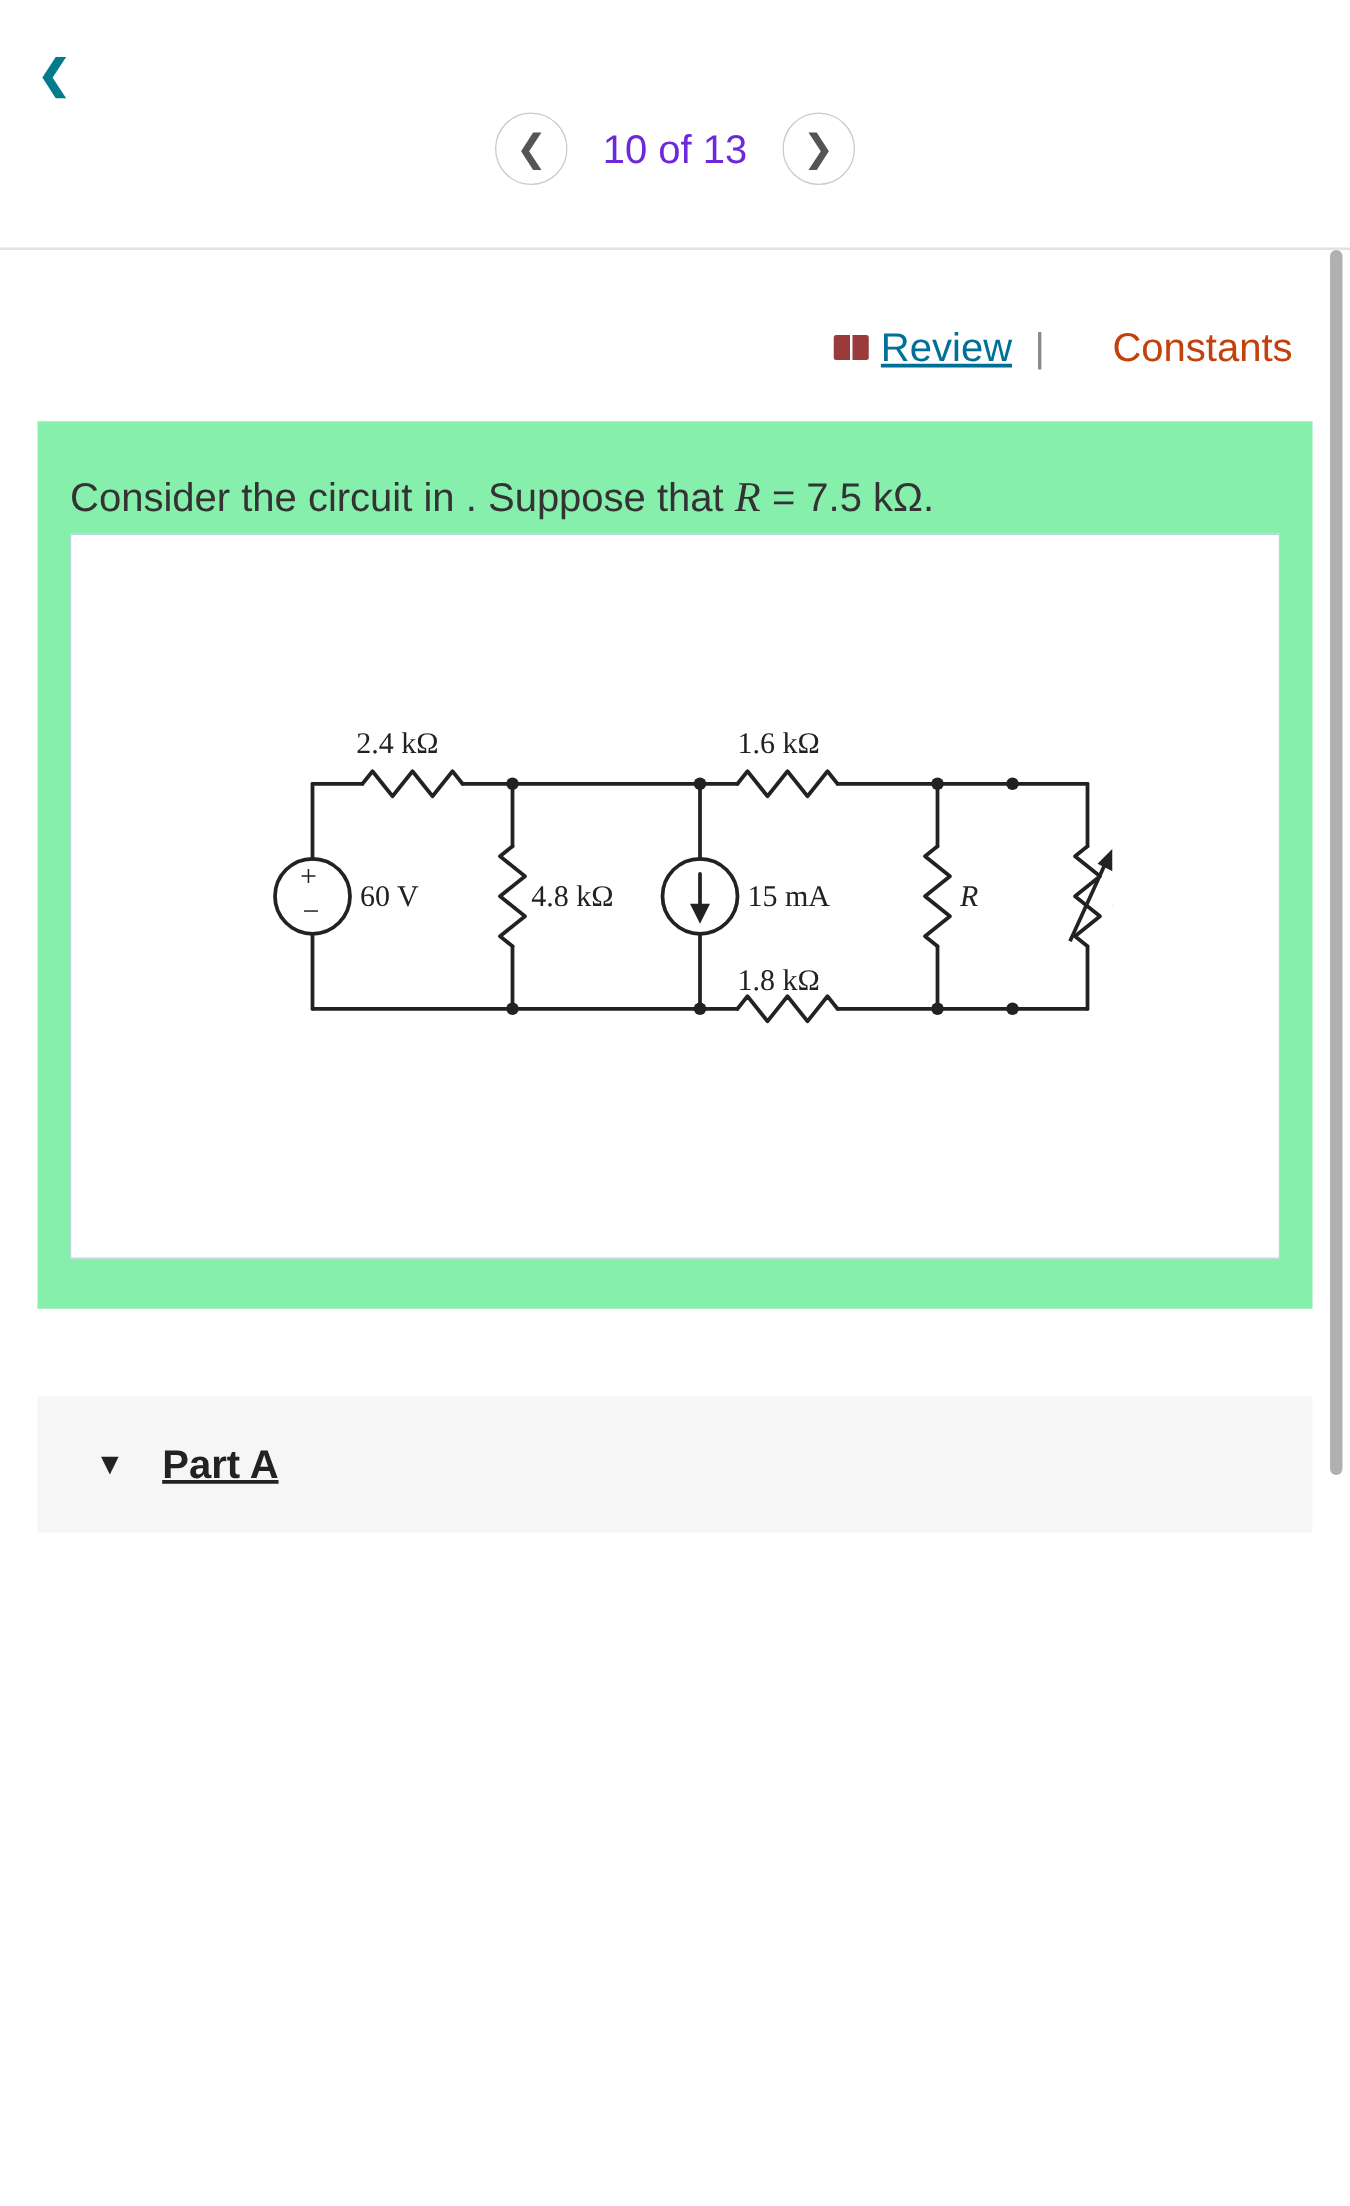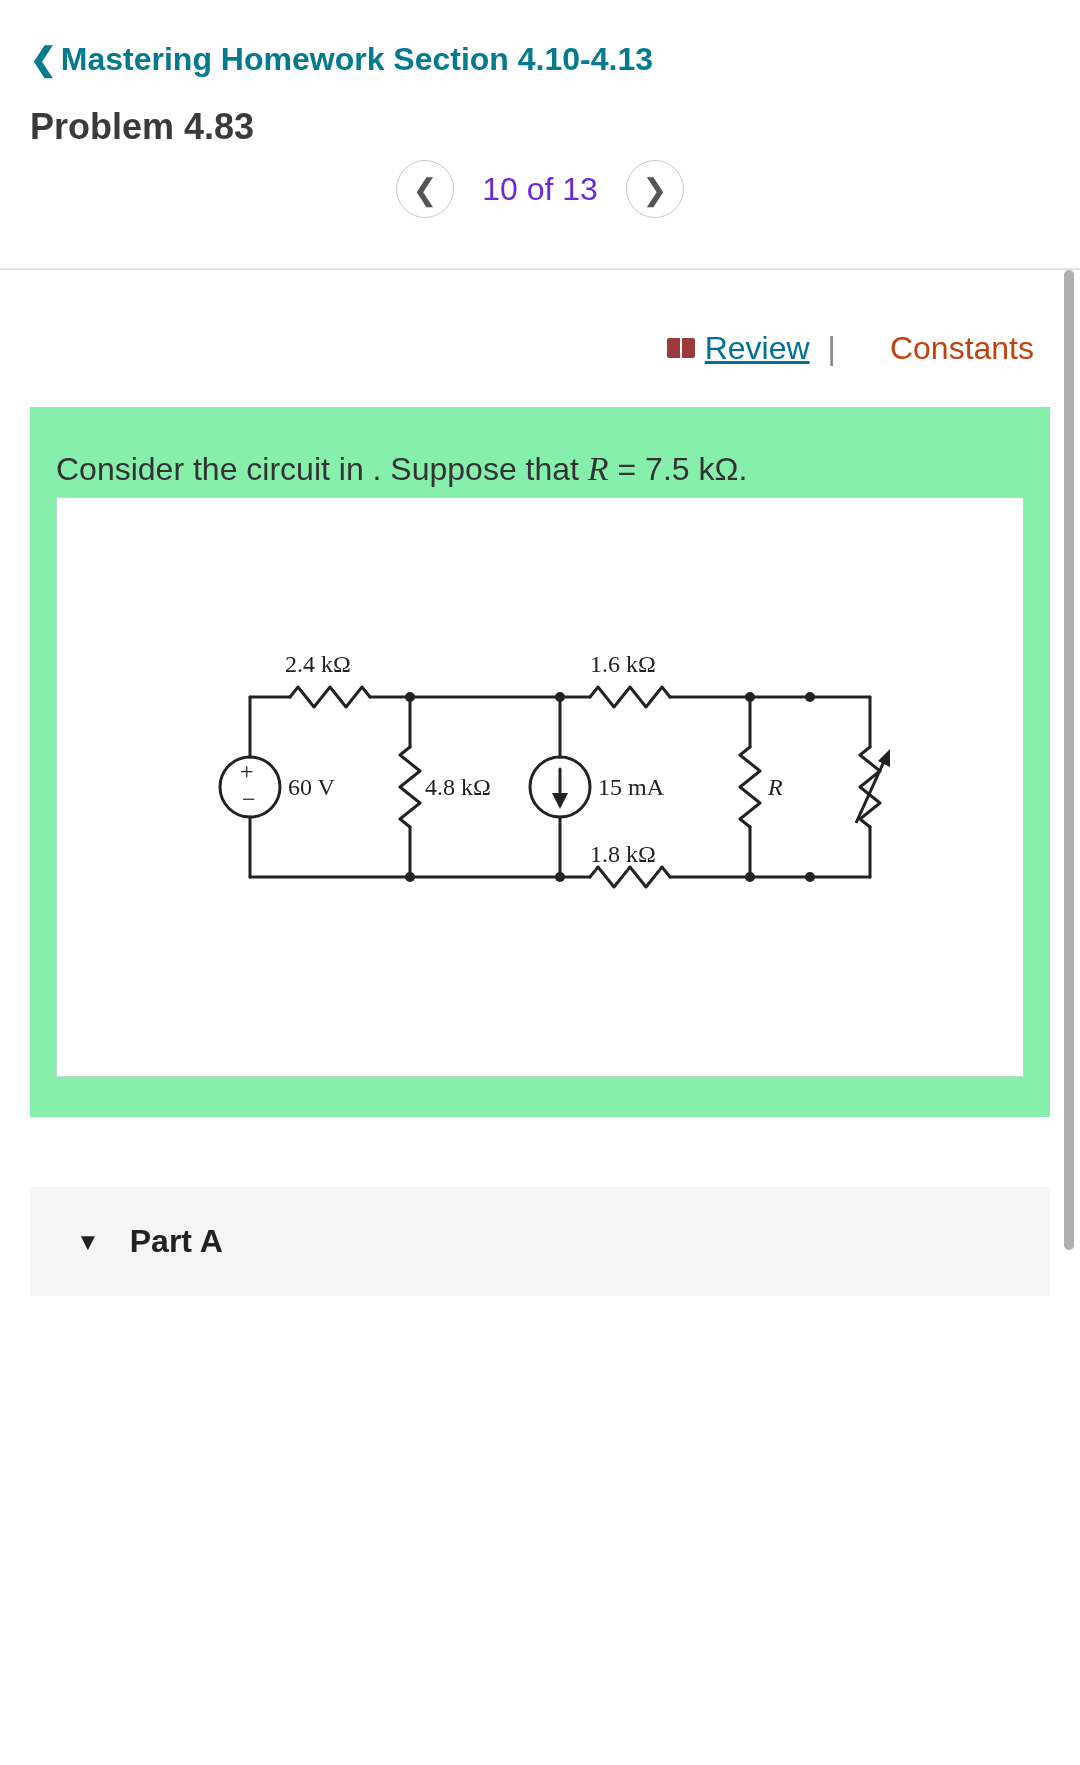--- a/index.html
+++ b/index.html
@@ -153,20 +153,21 @@
     gap: 30px;
   }
   .part-caret {
     font-size: 24px;
     color: #222;
   }
   .part-label {
     font-size: 32px;
     font-weight: 700;
     color: #222;
+    text-decoration: underline;
   }
   .question-box {
     padding: 40px 20px 0 130px;
   }
   .question-text {
     font-size: 32px;
     color: #333;
     line-height: 1.35;
   }
   .question-text .mathR {
@@ -180,23 +181,21 @@
     font-size: 22px;
     vertical-align: sub;
   }
 </style>
 </head>
 <body>
 
 <div class="topbar">
   <div class="back-link">
     <span class="chevron-back">❮</span>
-    <span>Mastering Homework Section 4.10-4.13</span>
-  </div>
-  <div class="problem-title">Problem 4.83</div>
+  </div>
   <div class="nav-row">
     <div class="nav-btn">
       <span>❮</span>
     </div>
     <div class="nav-count">10 of 13</div>
     <div class="nav-btn">
       <span>❯</span>
     </div>
   </div>
 </div>

